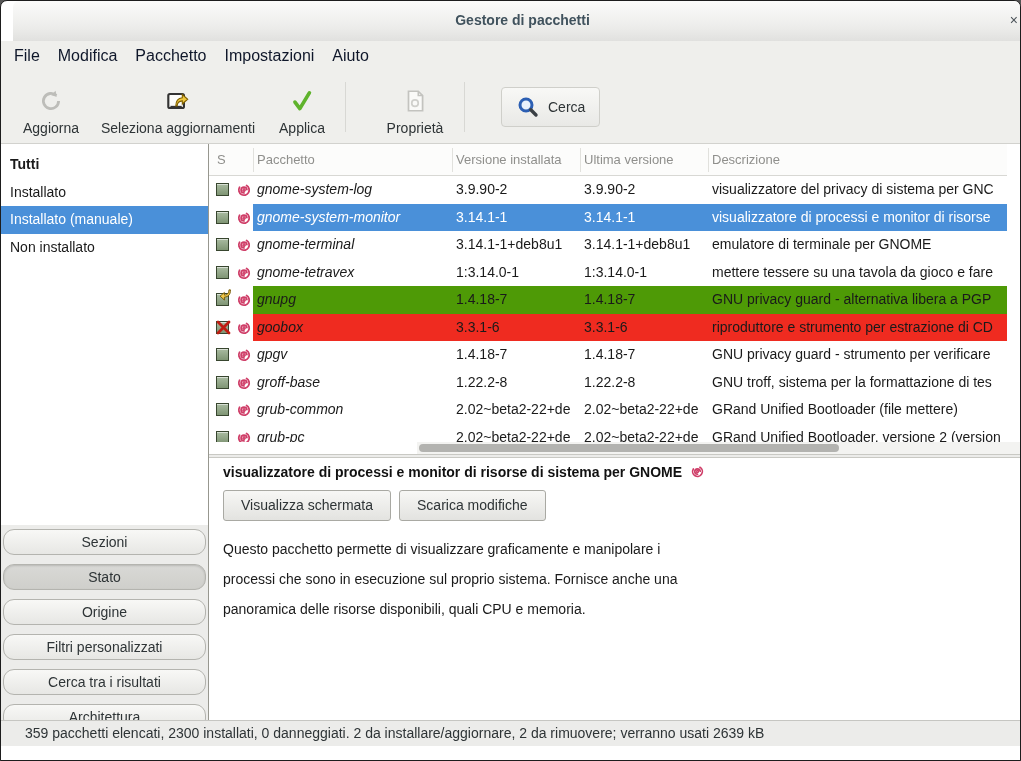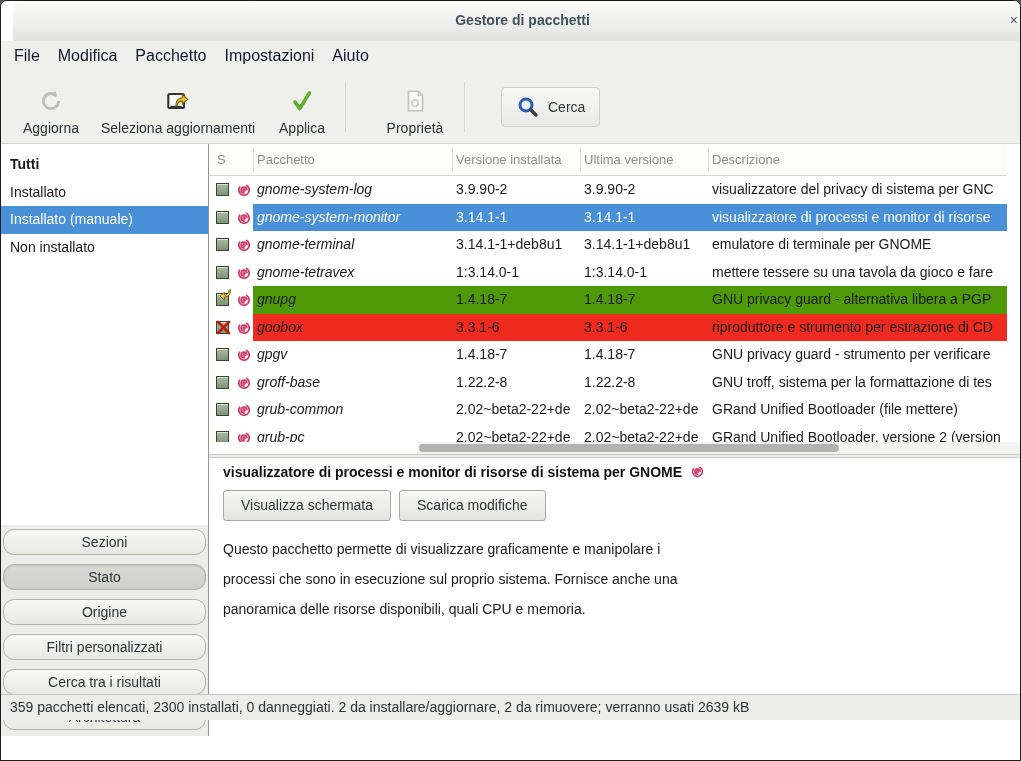--- a/index.html
+++ b/index.html
@@ -100,22 +100,22 @@
     white-space:nowrap;}
   .details .dtitle svg{vertical-align:-2px;margin-left:4px;}
   .dbuttons{position:absolute;left:14px;top:32px;display:flex;gap:8px;}
   .dbtn{height:31px;line-height:29px;padding:0 17px;font-size:14px;color:#2e3436;
     border:1px solid #a9a9a3;border-radius:3px;
     background:linear-gradient(180deg,#f7f7f5,#e3e3e0);}
   .ddesc{position:absolute;left:14px;top:76px;width:760px;font-size:14px;color:#1a1a1a;}
   .desc-line{line-height:30px;white-space:nowrap;}
 
   
-  .statusbar{position:absolute;left:0;top:693px;width:100%;height:26px;background:#ececea;
-    border-top:1px solid #c6c6c2;font-size:14px;color:#2e3436;line-height:25px;padding-left:9px;}
+  .statusbar{position:absolute;left:0;top:719px;width:100%;height:26px;background:#ececea;
+    border-top:1px solid #c6c6c2;font-size:14px;color:#2e3436;line-height:25px;padding-left:24px;}
 </style>
 </head>
 <body>
 
 <div class="window">
 
   <div class="titlebar">
     <span class="title">Gestore di pacchetti</span>
     <span class="close">×</span>
   </div>

